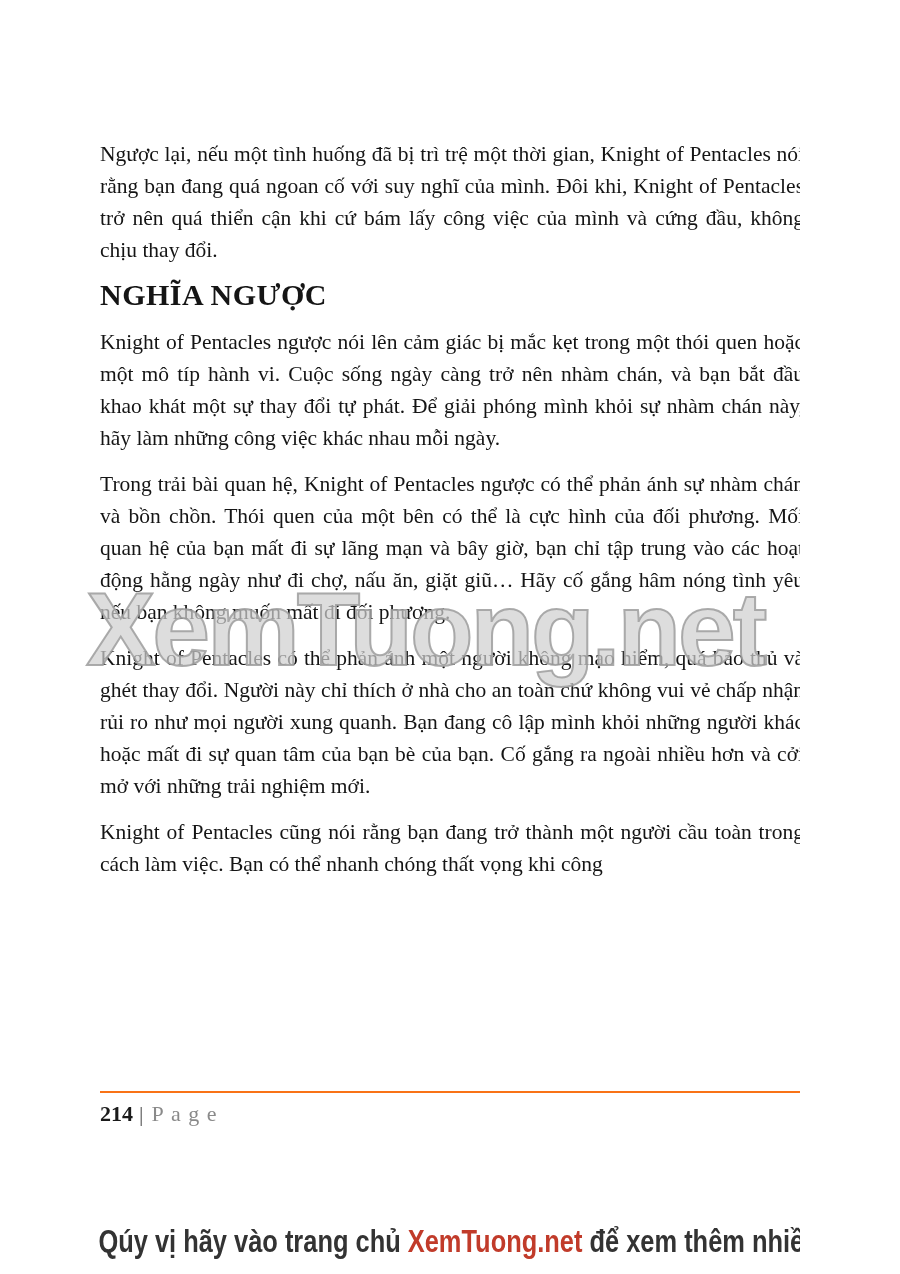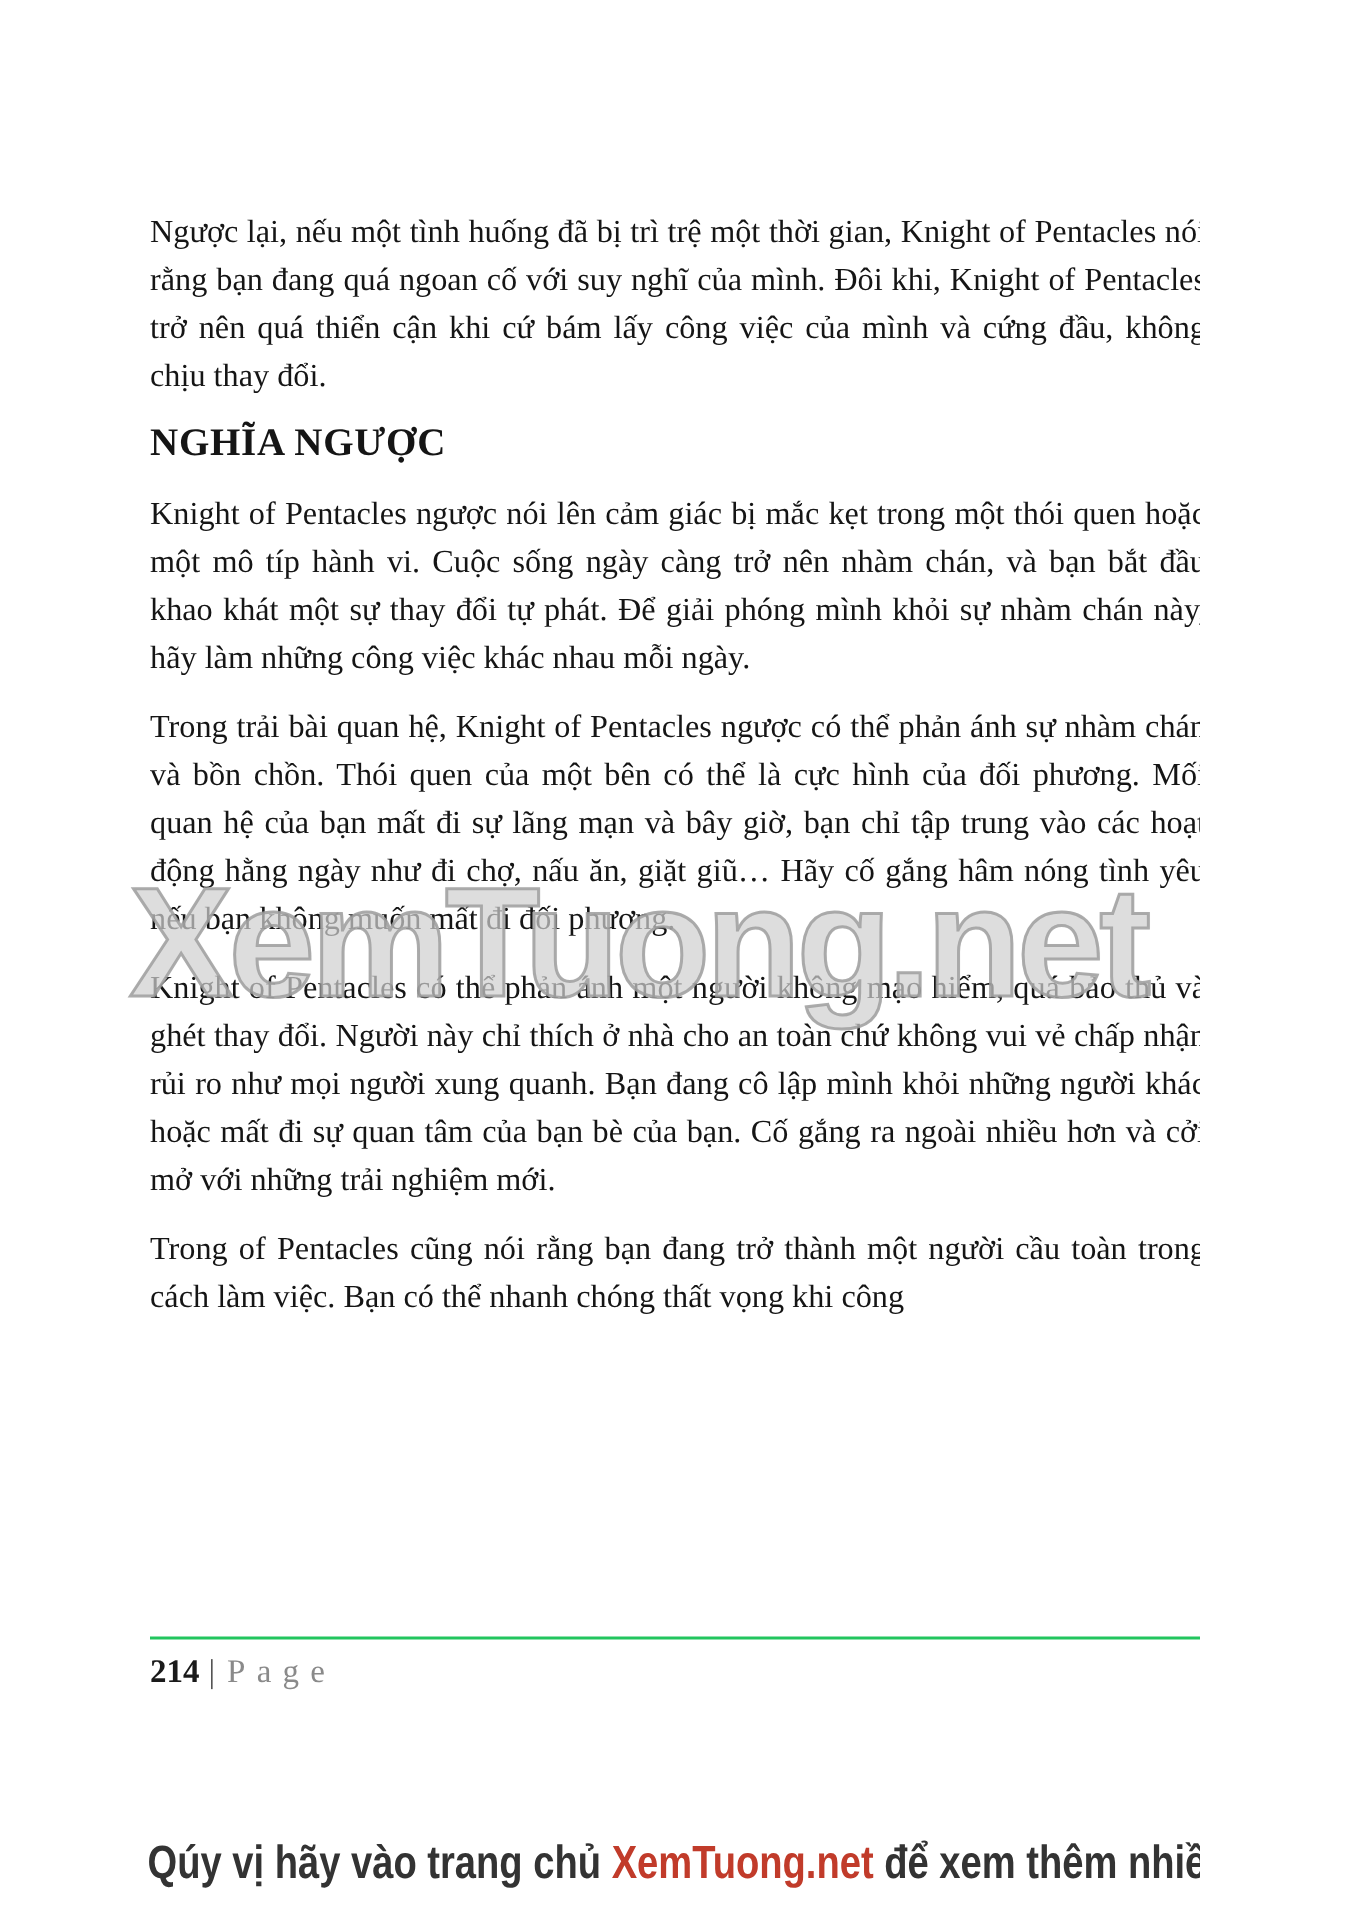--- a/index.html
+++ b/index.html
@@ -22,21 +22,21 @@
     width: 704px;
     color: #151515;
   }
   .content p {
     font-size: 21.5px;
     line-height: 32px;
     text-align: justify;
     margin: 0 0 14px 0;
   }
   .content h2 {
-    font-size: 26px;
+    font-size: 30px;
     line-height: 30px;
     font-weight: bold;
     margin: 4px 0 16px 0;
     letter-spacing: 0.5px;
   }
   .watermark {
     position: absolute;
     left: 86px;
     top: 570px;
     width: 740px;
@@ -49,21 +49,21 @@
     -webkit-text-stroke: 2px rgba(158, 158, 158, 0.85);
     text-shadow: 0 0 1px rgba(140,140,140,0.5);
     pointer-events: none;
     z-index: 5;
   }
   .footer {
     position: absolute;
     left: 100px;
     top: 1091px;
     width: 704px;
-    border-top: 2px solid #22c55e;
+    border-top: 2px solid #f97316;
     padding-top: 8px;
     font-size: 22px;
   }
   .footer .pnum {
     font-weight: bold;
     color: #1a1a1a;
   }
   .footer .psep {
     color: #555555;
     margin: 0 8px 0 6px;
@@ -98,21 +98,21 @@
 <body>
 
 <div class="page">
 
   <div class="content">
     <p>Ngược lại, nếu một tình huống đã bị trì trệ một thời gian, Knight of Pentacles nói rằng bạn đang quá ngoan cố với suy nghĩ của mình. Đôi khi, Knight of Pentacles trở nên quá thiển cận khi cứ bám lấy công việc của mình và cứng đầu, không chịu thay đổi.</p>
     <h2>NGHĨA NGƯỢC</h2>
     <p>Knight of Pentacles ngược nói lên cảm giác bị mắc kẹt trong một thói quen hoặc một mô típ hành vi. Cuộc sống ngày càng trở nên nhàm chán, và bạn bắt đầu khao khát một sự thay đổi tự phát. Để giải phóng mình khỏi sự nhàm chán này, hãy làm những công việc khác nhau mỗi ngày.</p>
     <p>Trong trải bài quan hệ, Knight of Pentacles ngược có thể phản ánh sự nhàm chán và bồn chồn. Thói quen của một bên có thể là cực hình của đối phương. Mối quan hệ của bạn mất đi sự lãng mạn và bây giờ, bạn chỉ tập trung vào các hoạt động hằng ngày như đi chợ, nấu ăn, giặt giũ…  Hãy cố gắng hâm nóng tình yêu nếu bạn không muốn mất đi đối phương.</p>
     <p>Knight of Pentacles có thể phản ánh một người không mạo hiểm, quá bảo thủ và ghét thay đổi. Người này chỉ thích ở nhà cho an toàn chứ không vui vẻ chấp nhận rủi ro như mọi người xung quanh. Bạn đang cô lập mình khỏi những người khác hoặc mất đi sự quan tâm của bạn bè của bạn. Cố gắng ra ngoài nhiều hơn và cởi mở với những trải nghiệm mới.</p>
-    <p>Trong of Pentacles cũng nói rằng bạn đang trở thành một người cầu toàn trong cách làm việc. Bạn có thể nhanh chóng thất vọng khi công</p>
+    <p>Knight of Pentacles cũng nói rằng bạn đang trở thành một người cầu toàn trong cách làm việc. Bạn có thể nhanh chóng thất vọng khi công</p>
   </div>
 
   <div class="watermark">XemTuong.net</div>
 
   <div class="footer">
     <span class="pnum">214</span><span class="psep">|</span><span class="plabel">Page</span>
   </div>
 
   <div class="banner">
     <span class="banner-inner"><span>Qúy vị hãy vào trang chủ </span><span class="site">XemTuong.net</span><span> để xem thêm nhiều mục hay khác</span></span>

